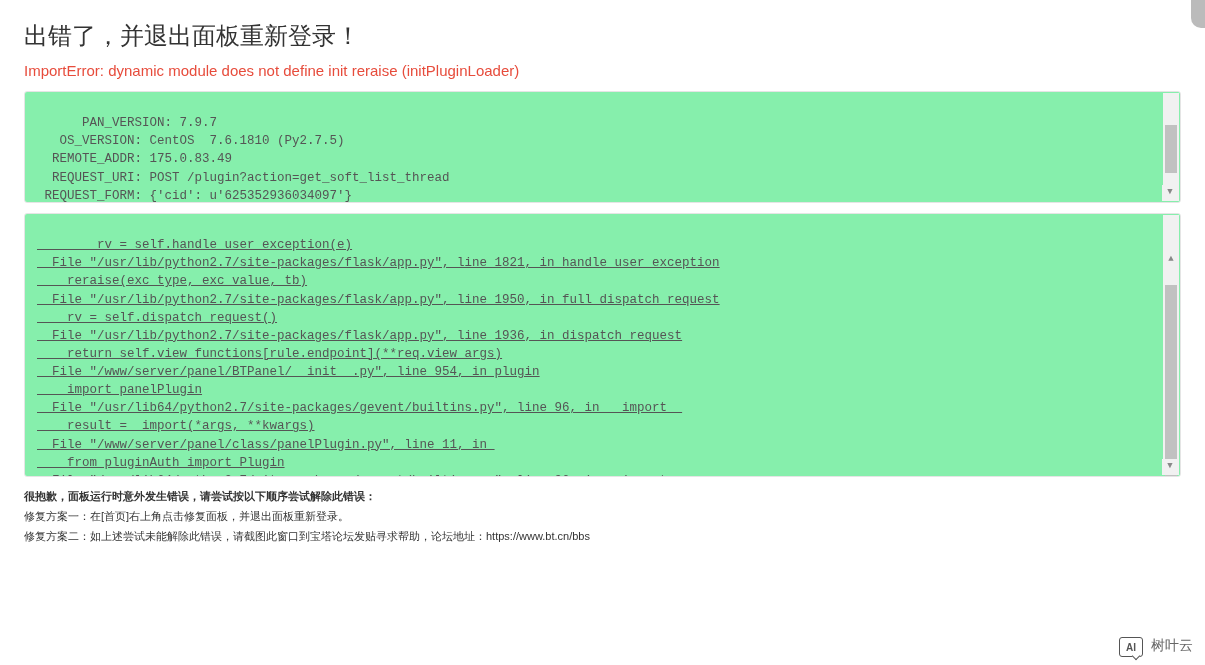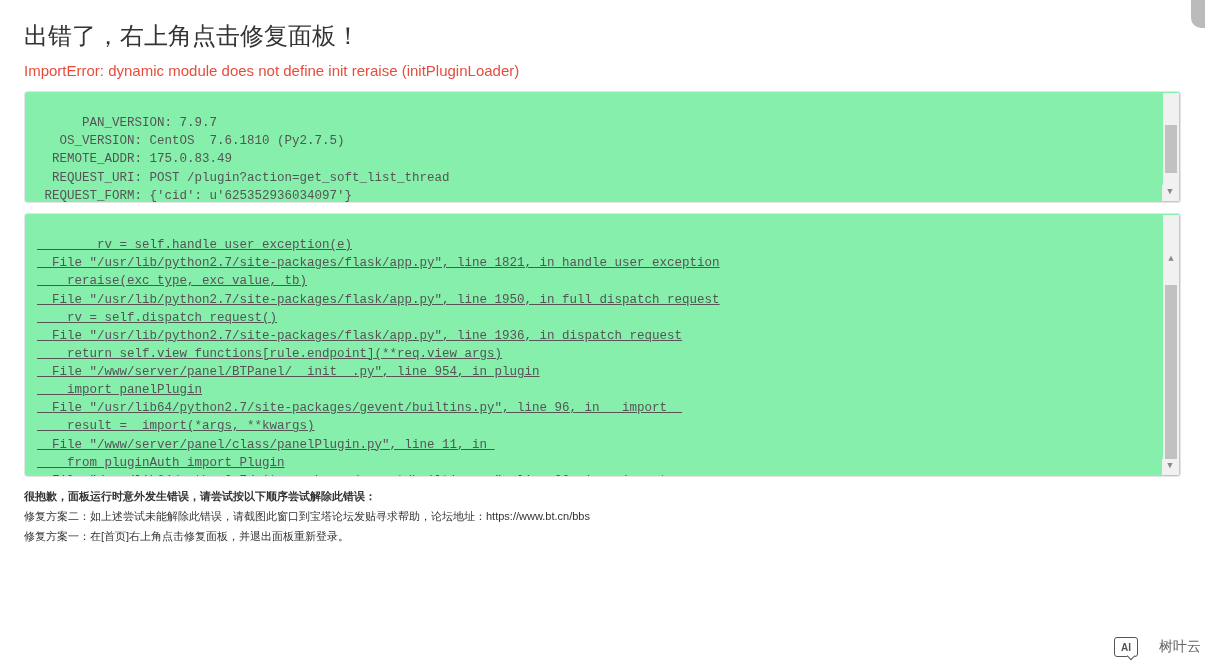--- a/index.html
+++ b/index.html
@@ -70,25 +70,24 @@
     .footer-text {
       font-size: 11px;
       color: #333;
       line-height: 1.8;
     }
     .footer-bold {
       font-weight: bold;
     }
     .watermark {
       position: absolute;
-      right: 4px;
+      right: 12px;
       bottom: 8px;
       display: flex;
-      align-items: center;
-      gap: 21px;
+      gap: 8px;
       color: #666;
       font-size: 14px;
     }
     .watermark-icon {
       width: 24px;
       height: 20px;
       border: 1.5px solid #555;
       border-radius: 3px;
       display: flex;
       align-items: center;
@@ -118,21 +117,21 @@
       background: #bbb;
       border-bottom-left-radius: 10px;
     }
   </style>
 </head>
 <body>
 
 <div class="close-corner"></div>
 
 <div class="container">
-  <h1 class="title">出错了，右上角点击修复面板！</h1>
+  <h1 class="title">出错了，并退出面板重新登录！</h1>
   <div class="error-msg">ImportError: dynamic module does not define init reraise (initPluginLoader)</div>
 
   <div class="code-block code-block-1">
     <span>  PAN_VERSION: 7.9.7
    OS_VERSION: CentOS  7.6.1810 (Py2.7.5)
   REMOTE_ADDR: 175.0.83.49
   REQUEST_URI: POST /plugin?action=get_soft_list_thread
  REQUEST_FORM: {'cid': u'625352936034097'}
    USER_AGENT: Mozilla/5.0 (Windows NT 10.0; WOW64) AppleWebKit/537.36 (KHTML, like Gecko) Chrome/86.0.4240.198 Safari/537.36</span>
     <div class="scrollbar-track">
@@ -165,21 +164,21 @@
 ImportError: dynamic module does not define init function (initPluginLoader)</span>
     <div class="scrollbar-track">
       <div class="sb1-up">▲</div>
       <div class="scrollbar-thumb" style="top:70px;height:280px;"></div>
       <div class="sb1-down">▼</div>
     </div>
   </div>
 
   <div class="footer-text">
     <div class="footer-bold">很抱歉，面板运行时意外发生错误，请尝试按以下顺序尝试解除此错误：</div>
+    <div>修复方案一：在[首页]右上角点击修复面板，并退出面板重新登录。</div>
     <div>修复方案二：如上述尝试未能解除此错误，请截图此窗口到宝塔论坛发贴寻求帮助，论坛地址：https://www.bt.cn/bbs</div>
-    <div>修复方案一：在[首页]右上角点击修复面板，并退出面板重新登录。</div>
   </div>
 </div>
 
 <div class="watermark">
   <div class="watermark-icon">AI</div>
   <span>树叶云</span>
 </div>
 
 </body></html>

